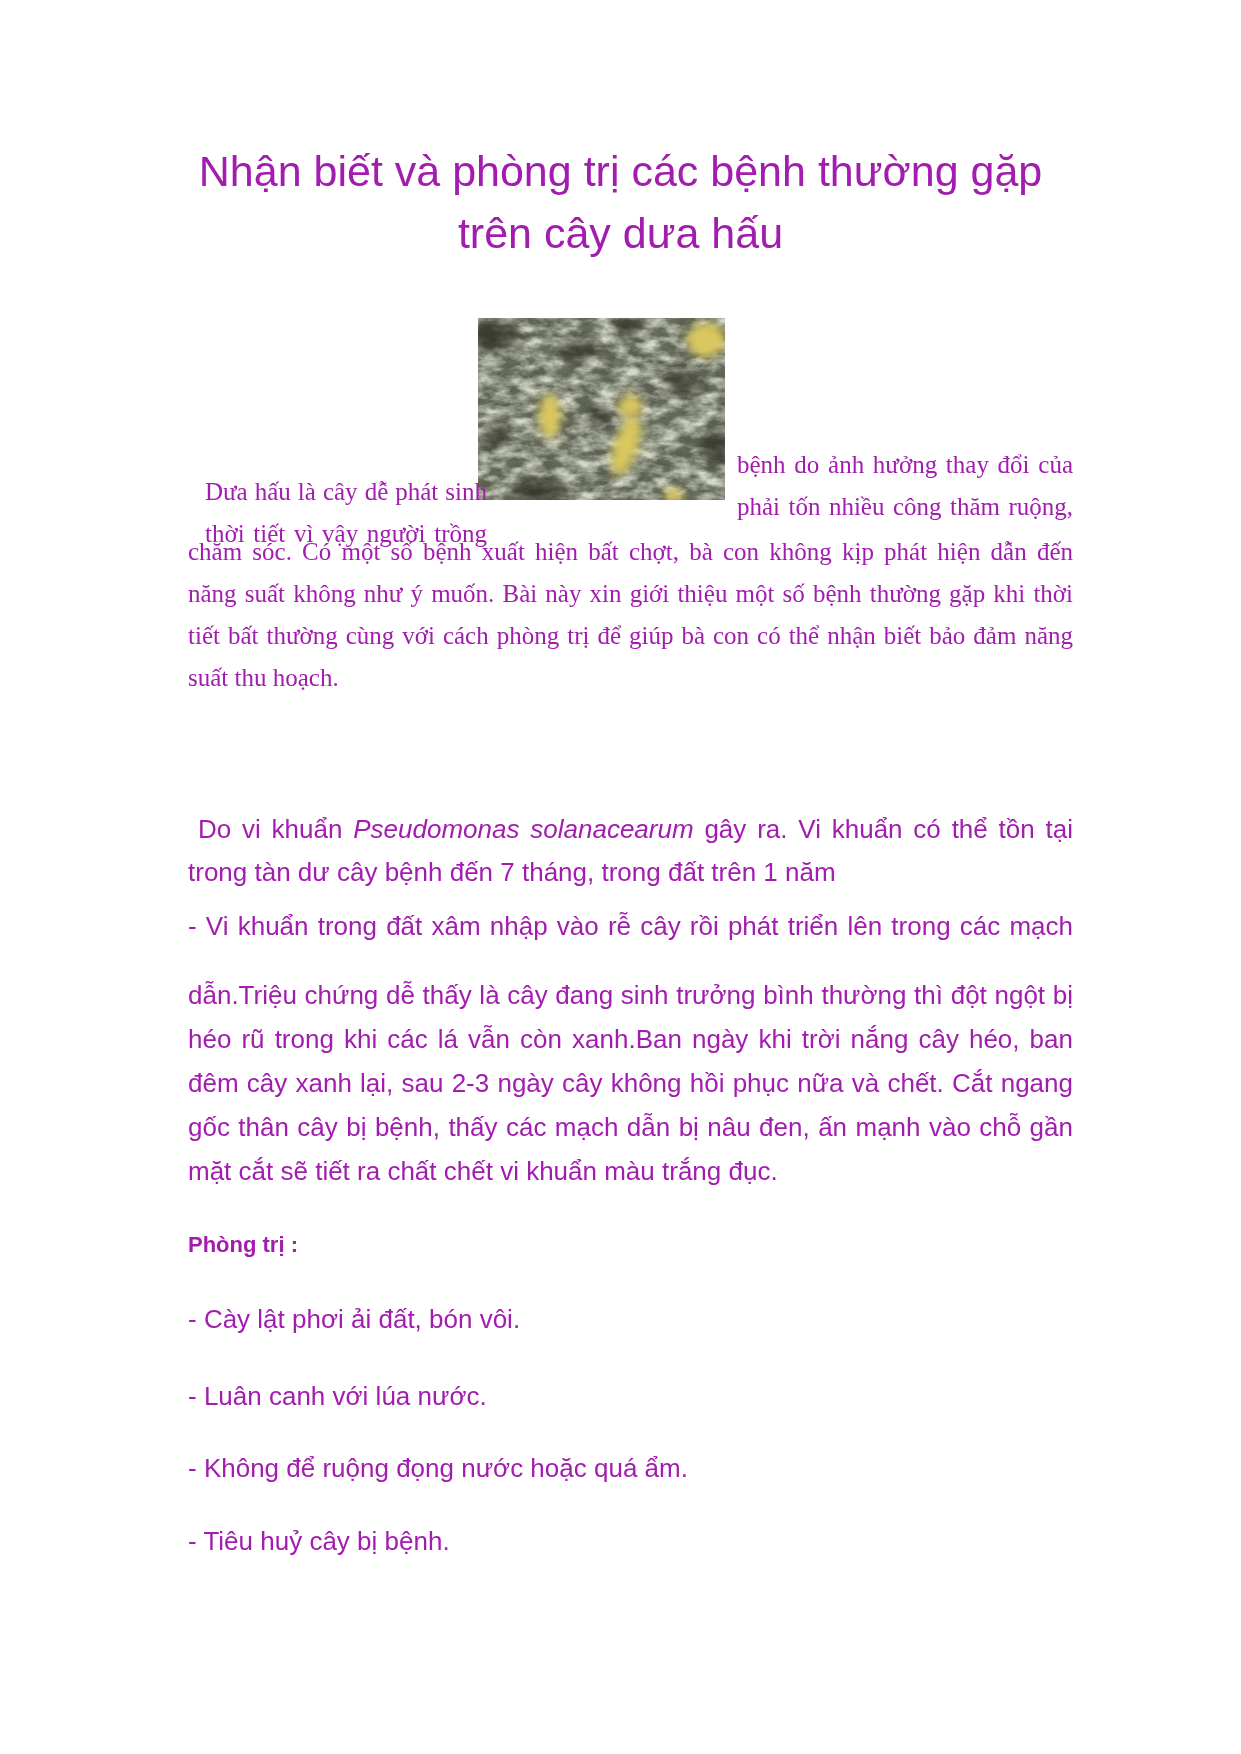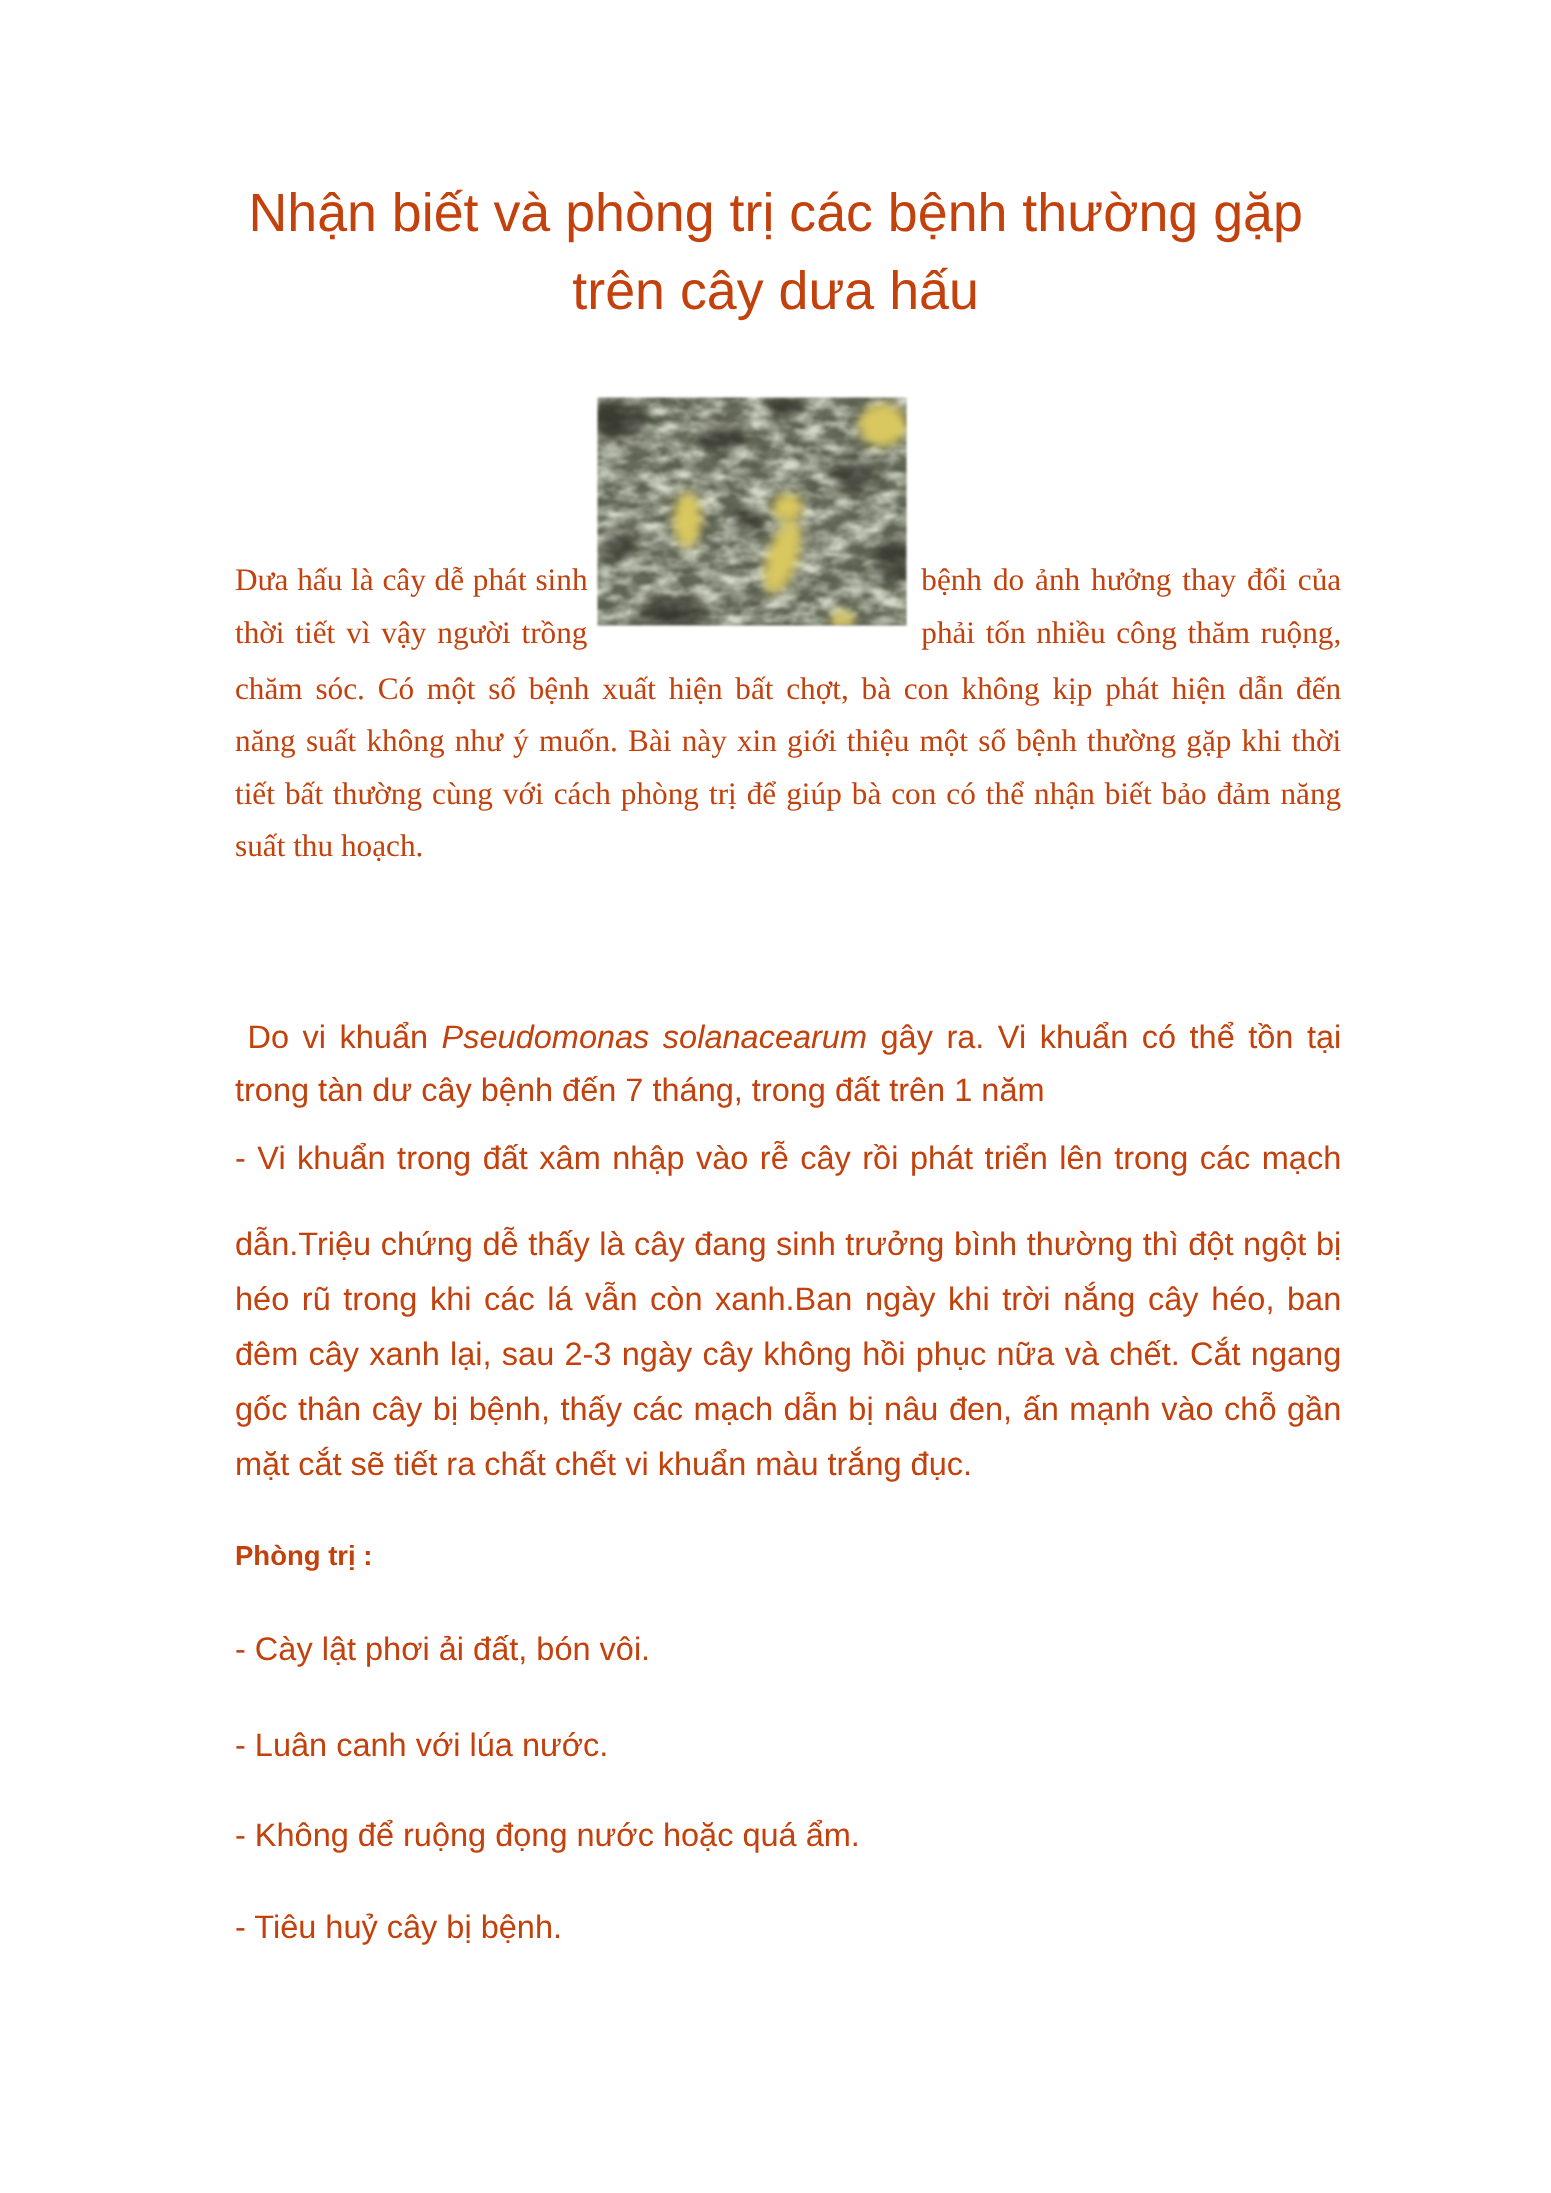--- a/index.html
+++ b/index.html
@@ -1,21 +1,21 @@
 <!DOCTYPE html>
 <html><head>
 <meta charset="utf-8">
 <style>
   html,body{margin:0;padding:0;background:#888;}
   .page{
     position:relative;
     width:1241px;height:1754px;
     margin:0 auto;
     background:#ffffff;
-    color:#c2410c;
+    color:#a21caf;
     font-family:"Liberation Sans",sans-serif;
     overflow:hidden;
   }
   .abs{position:absolute;}
   
   .doc-title{
     left:0;right:0;top:140px;
     text-align:center;
     font-size:43px;
     line-height:62px;
@@ -27,21 +27,21 @@
   }
   .photo svg{display:block;filter:blur(0.7px);}
   
   .serif{
     font-family:"Liberation Serif",serif;
     font-size:25px;
     line-height:32px;
   }
   .line{left:188px;width:885px;font-family:Liberation Serif, serif;}
   .jl{text-align:justify;text-align-last:justify;}
-  .wrapL{left:188px;width:282px;}
+  .wrapL{left:205px;width:282px;margin-top:27px;}
   .wrapR{left:737px;width:336px;}
   
   .sans{
     font-family:"Liberation Sans",sans-serif;
     font-size:26px;
     line-height:34px;
   }
   .h1{
     left:188px;top:728px;
     font-size:29px;font-weight:bold;line-height:38px;

